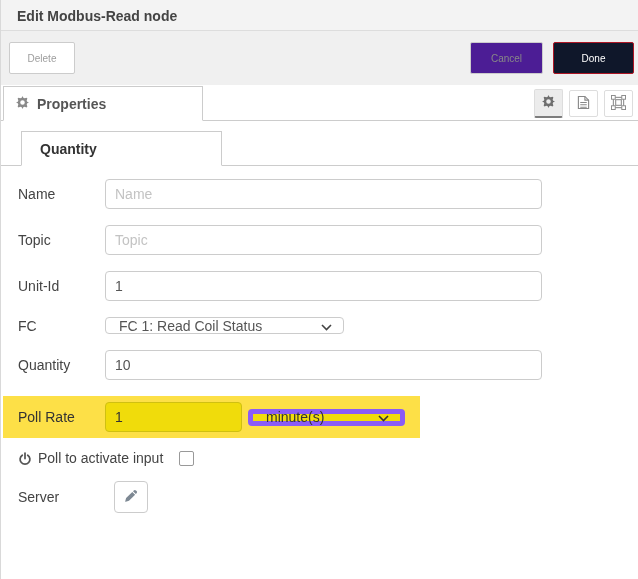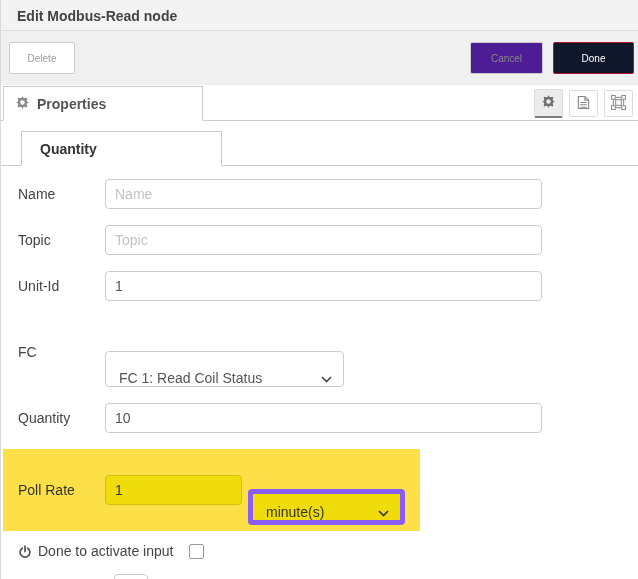--- a/index.html
+++ b/index.html
@@ -160,30 +160,29 @@
     padding: 0 9px;
     font-family: "Liberation Sans", sans-serif;
     font-size: 14px;
     color: #555;
     background: #fff;
     outline: none;
   }
   .txt::placeholder { color: #c3c3c3; }
 
   .select {
-    height: 36px;
+    height: 17px;
     border: 1px solid #ccc;
     border-radius: 4px;
     background: #fff;
     display: flex;
-    align-items: flex-end;
+    align-items: center;
     padding: 0 11px 0 13px;
     color: #555;
     cursor: pointer;
-    margin-top: 34px;
   }
   .select .sel-text { flex: 1; overflow: hidden; white-space: nowrap; }
   .select-fc { width: 239px; }
   .select-server { width: 398px; }
 
   
   .row-poll {
     margin-left: 2px;
     width: 417px;
     background: #fde047;
@@ -348,21 +347,21 @@
       </div>
     </div>
 
     <div class="row row-delay">
       <span class="power">
         <svg width="14" height="14" viewBox="0 0 16 16">
             <path d="M8 1.2v6.3" stroke="#555" stroke-width="2" stroke-linecap="round" fill="none"></path>
             <path d="M4.9 3.6a5.6 5.6 0 1 0 6.2 0" stroke="#555" stroke-width="2" fill="none" stroke-linecap="round"></path>
           </svg>
       </span>
-      <span class="delay-label">Done to activate input</span>
+      <span class="delay-label">Poll to activate input</span>
       <span class="checkbox"></span>
     </div>
 
     <div class="row">
       <label class="lbl">Server</label>
       <div class="edit-btn">
         <span>
           <svg width="14" height="14" viewBox="0 0 16 16">
               <path fill="#7d8893" d="M11.2 1.6a1.7 1.7 0 0 1 2.4 0l.8.8a1.7 1.7 0 0 1 0 2.4l-.9.9-3.2-3.2.9-.9zM9.5 3.3l3.2 3.2-7 7L2 14.5a.5.5 0 0 1-.6-.6l1-3.7 7.1-6.9z"></path>
             </svg>

